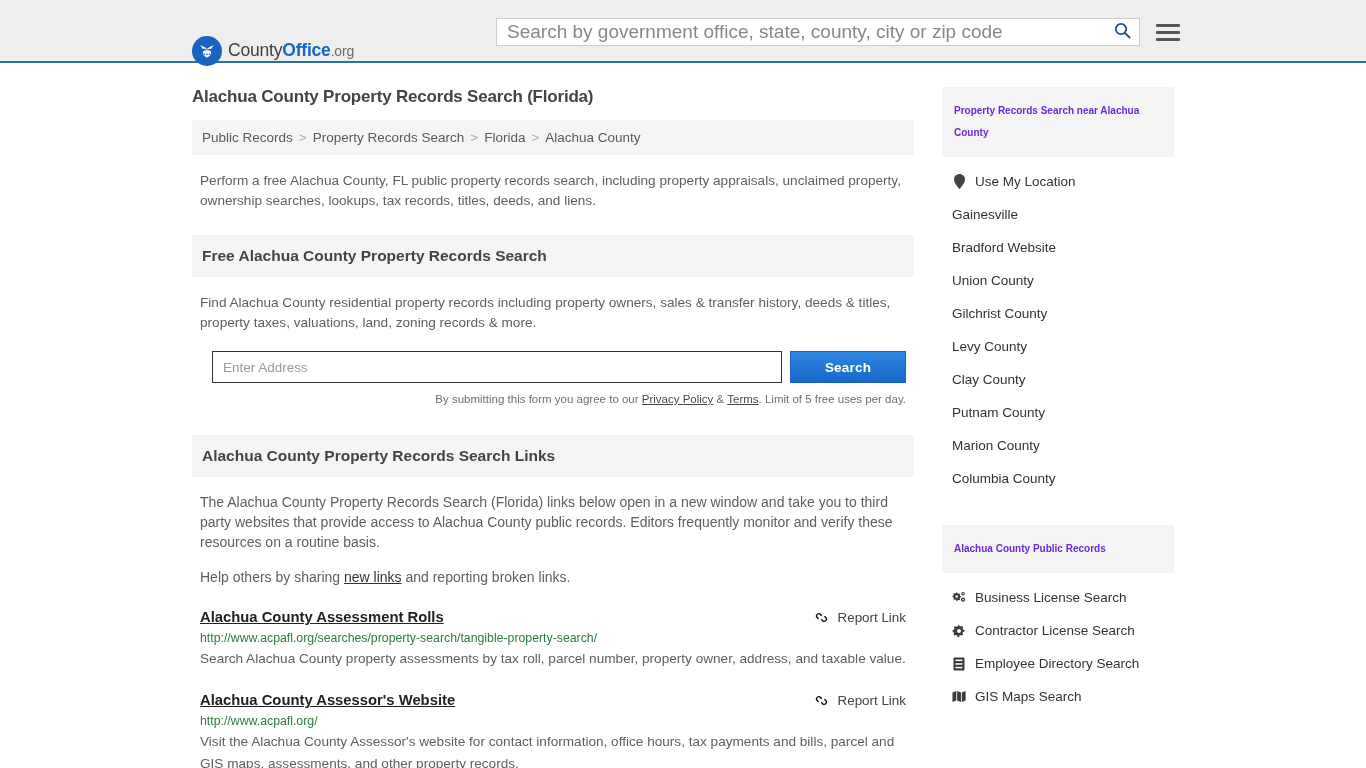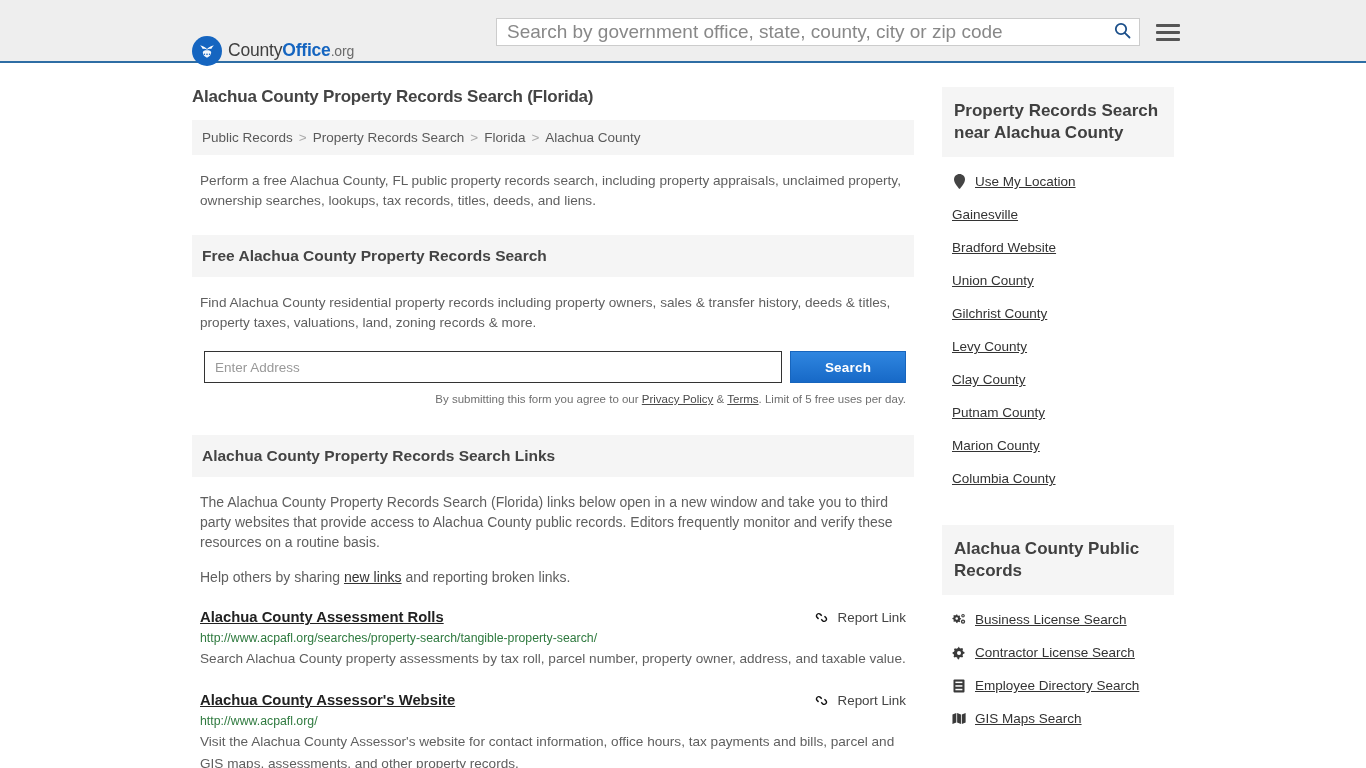--- a/index.html
+++ b/index.html
@@ -118,21 +118,21 @@
     padding: 12px 10px;
     font-size: 15.5px;
     font-weight: bold;
     color: #444444;
     margin-top: 24px;
   }
   .sec-head.tight { margin-top: 30px; }
 
   
   .form-row {
-    display: flex; gap: 8px; margin: 18px 8px 0 12px;
+    display: flex; gap: 8px; margin: 18px 8px 0 20px;
   }
   .addr-input {
     flex: 1; height: 32px;
     border: 1px solid #333333;
     padding: 0 10px;
     font-family: "Liberation Sans", sans-serif;
     font-size: 13.5px; color: #333;
     outline: none;
   }
   .addr-input::placeholder { color: #999999; }
@@ -180,33 +180,33 @@
     word-break: break-all;
   }
   .le-desc {
     font-size: 13.6px; line-height: 22px; color: #5f5f5f; margin-top: 3px;
   }
 
   
   .side-head {
     background: #f5f5f5;
     padding: 13px 12px;
-    font-size: 17px; font-weight: bold; color: #404040;
+    font-size: 10px; font-weight: bold; color: #6d28d9;
     line-height: 22px;
     margin-top: 24px;
   }
   .side-head.second { margin-top: 30px; }
   .side-list { margin-top: 8px; }
   .side-item {
     display: flex; align-items: center; gap: 9px;
     padding: 9px 12px 9px 10px;
     font-size: 13.5px;
   }
   .side-item a {
-    color: #333333; text-decoration: underline;
+    color: #333333; 
   }
   .side-icon { flex: none; width: 14px; display: flex; justify-content: center; }
   .side-icon svg { display: block; }
 </style>
 </head>
 <body>
 
 <div class="site-header">
   <a class="logo-wrap">
     <span class="logo-mark">

